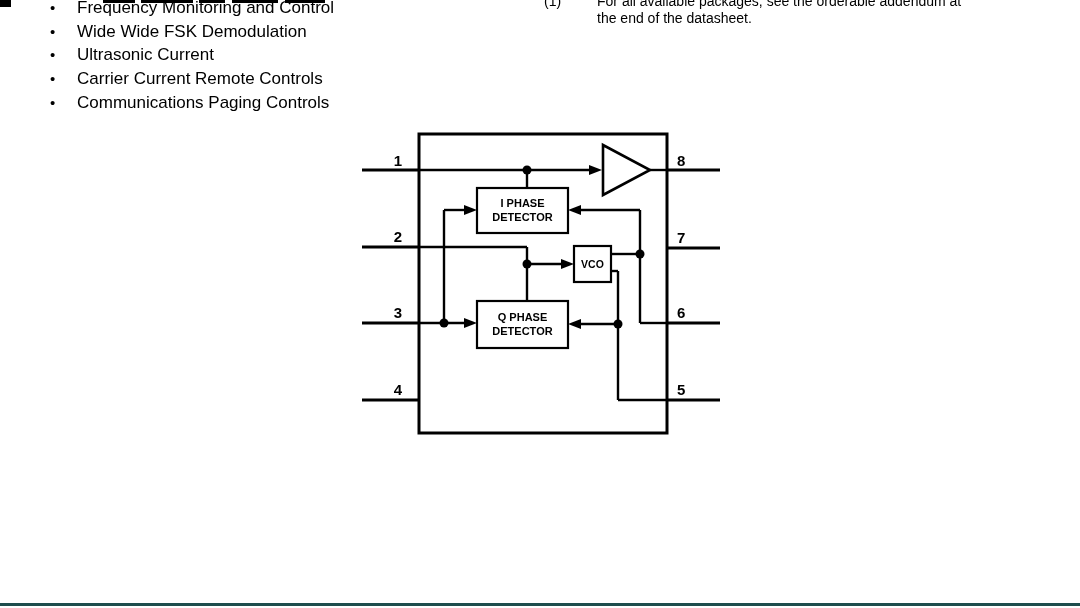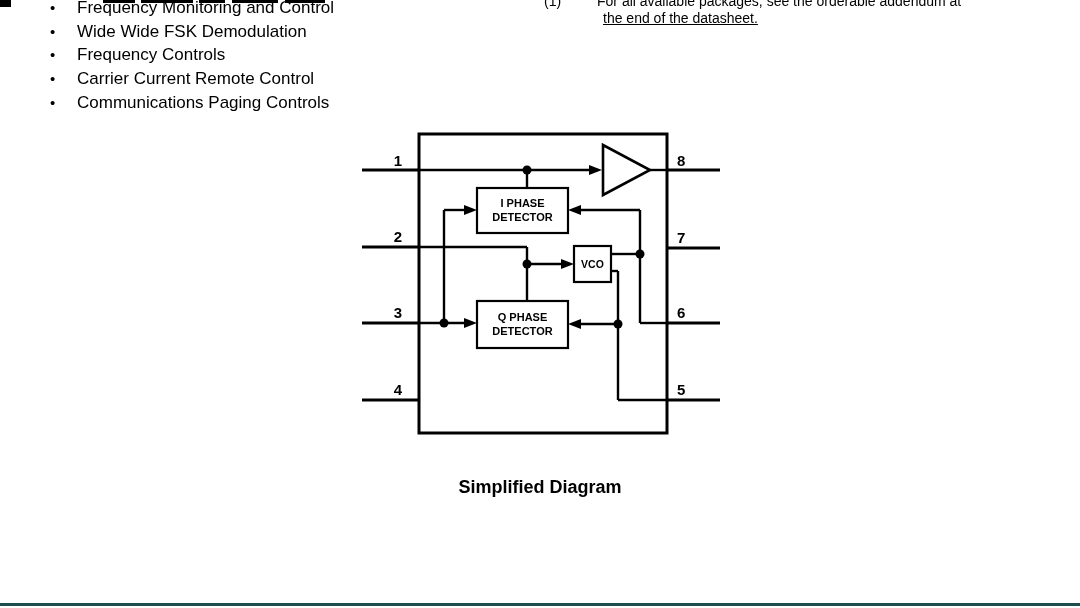--- a/index.html
+++ b/index.html
@@ -35,21 +35,21 @@
   .features .item-text { position: absolute; left: 77px; top: 0; }
   .features li { height: 23.7px; }
 
   
   .footnote {
     position: absolute; left: 544px; top: -7px;
     font-size: 14px; line-height: 17px; white-space: nowrap;
   }
   .footnote .marker { position: absolute; left: 0; top: 0; }
   .footnote .fn-line1 { position: absolute; left: 53px; top: 0; }
-  .footnote .fn-line2 { position: absolute; left: 59px; top: 17px; text-decoration: underline; }
+  .footnote .fn-line2 { position: absolute; left: 53px; top: 17px; }
 
   
   .diagram-svg { position: absolute; left: 355px; top: 128px; }
   .diagram-caption {
     position: absolute; left: 380px; top: 477px; width: 320px;
     text-align: center; font-size: 18px; font-weight: bold;
   }
 
   .footer-rule {
     position: absolute; left: 0; top: 603px; width: 1080px; height: 3px;
@@ -86,25 +86,25 @@
     <li>
       <span class="bullet">•</span>
       <span class="item-text">Frequency Monitoring and Control</span>
     </li>
     <li>
       <span class="bullet">•</span>
       <span class="item-text">Wide Wide FSK Demodulation</span>
     </li>
     <li>
       <span class="bullet">•</span>
-      <span class="item-text">Frequency Controls</span>
-    </li>
-    <li>
-      <span class="bullet">•</span>
-      <span class="item-text">Carrier Current Remote Control</span>
+      <span class="item-text">Ultrasonic Current</span>
+    </li>
+    <li>
+      <span class="bullet">•</span>
+      <span class="item-text">Carrier Current Remote Controls</span>
     </li>
     <li>
       <span class="bullet">•</span>
       <span class="item-text">Communications Paging Controls</span>
     </li>
   </ul>
 
   <div class="footnote">
     <span class="marker">(1)</span>
     <span class="fn-line1">For all available packages, see the orderable addendum at</span>
@@ -215,17 +215,16 @@
       <text class="block-label" x="167.5" y="207" text-anchor="middle">DETECTOR</text>
     </g>
 
     <g>
       <line class="wire" x1="64" y1="195" x2="110" y2="195"></line>
       <circle class="junction" cx="89" cy="195" r="4.5"></circle>
       <polygon class="arrow" points="122,195 109,190 109,200"></polygon>
     </g>
   </svg>
 
-  <div class="diagram-caption">Simplified Diagram</div>
 
   <div class="footer-rule"></div>
 
 </div>
 
 </body></html>

